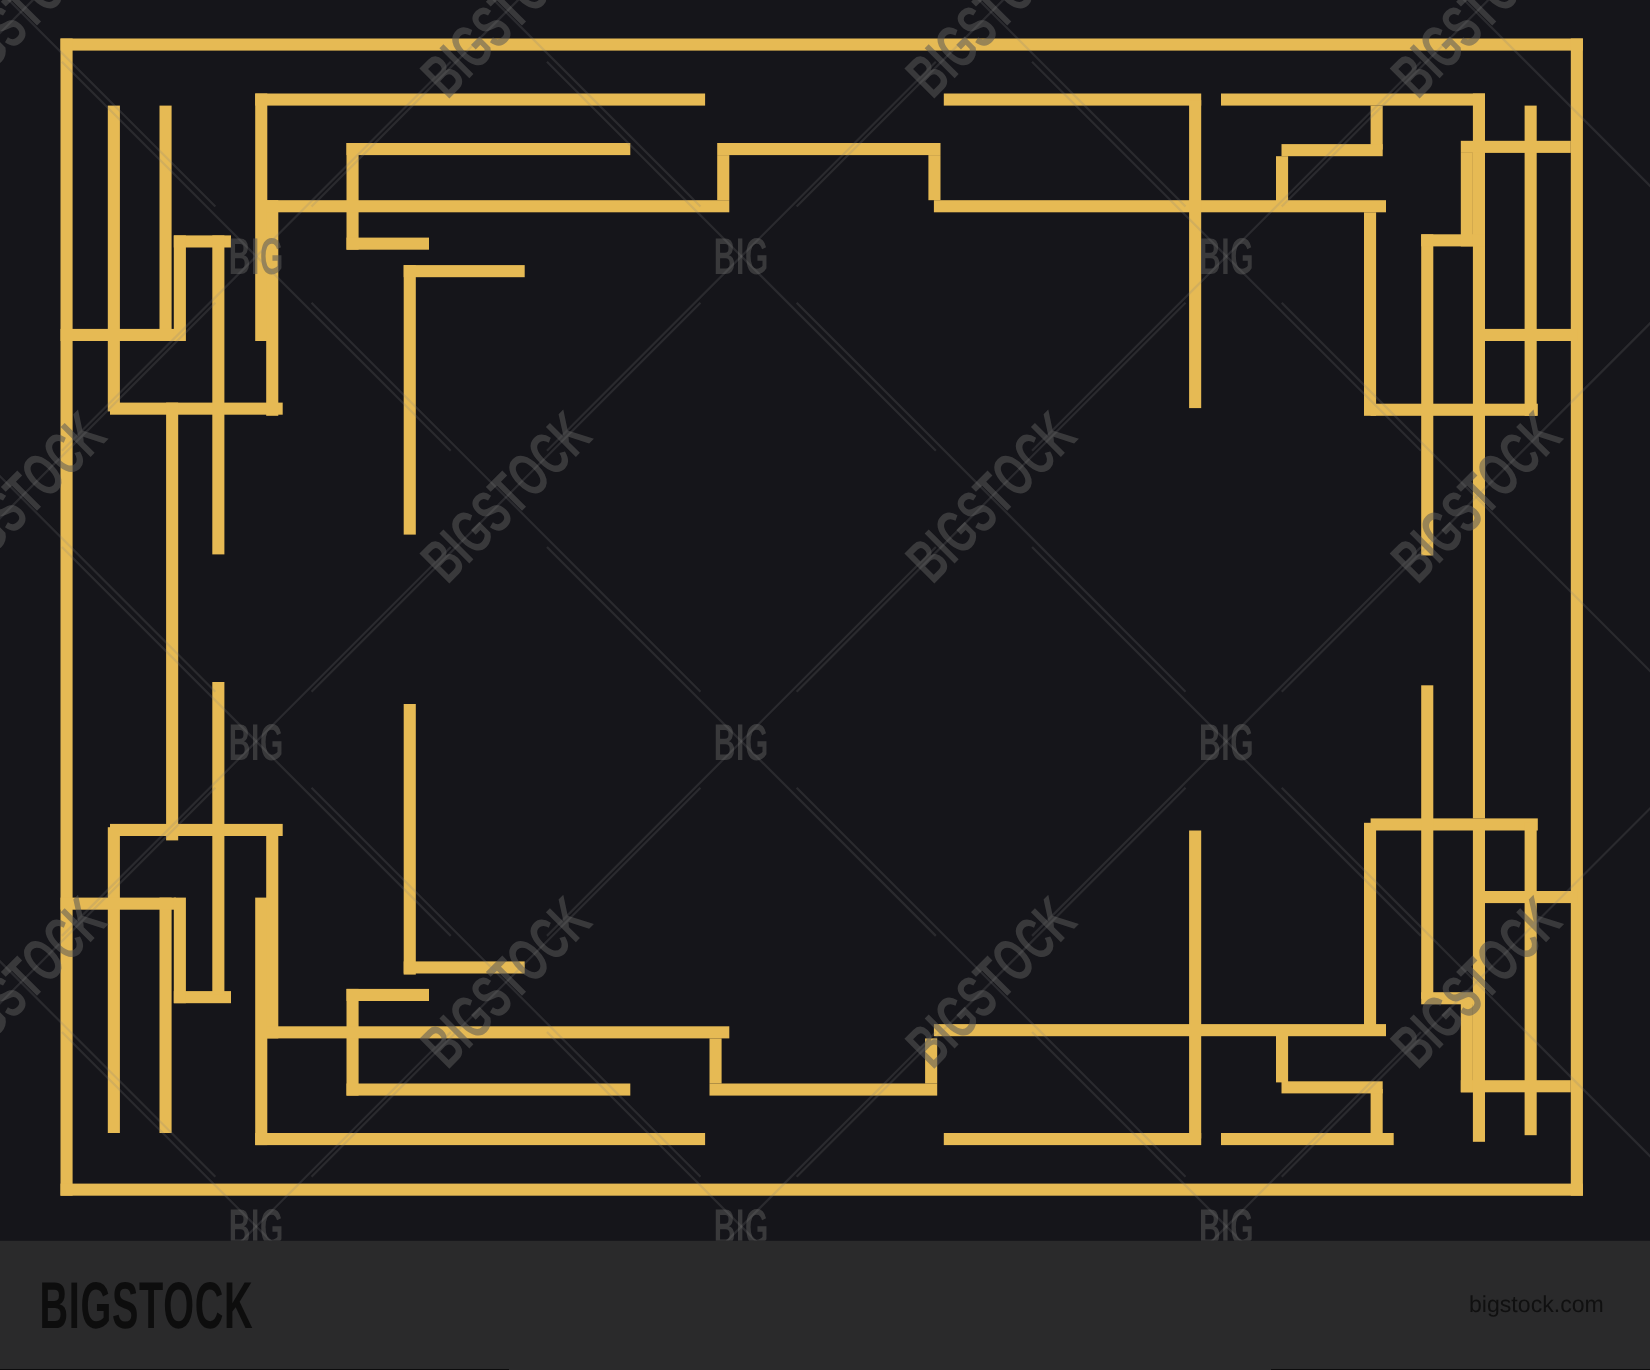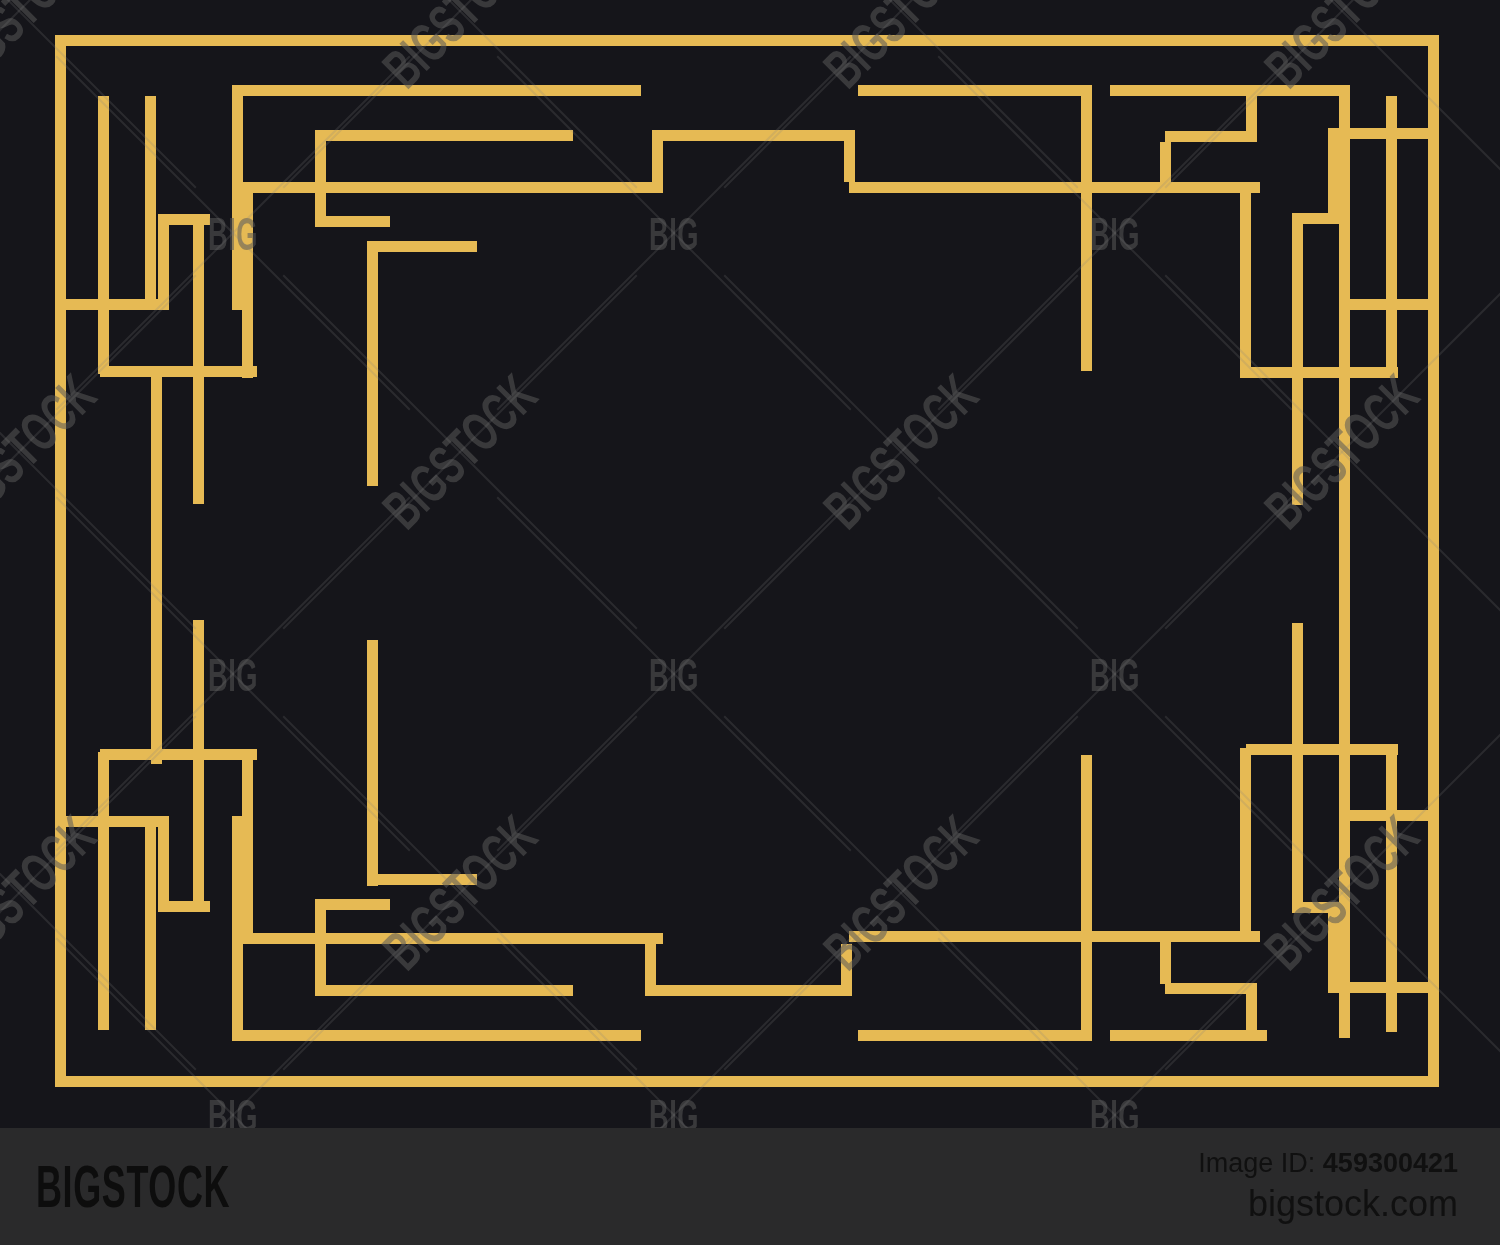--- a/index.html
+++ b/index.html
@@ -26,21 +26,21 @@
     background:#2a2a2b;display:flex;align-items:center;justify-content:space-between;
     box-sizing:border-box;padding:0 42px 0 36px;
   }
   .logo{
     font-size:60px;font-weight:700;letter-spacing:1px;color:#0d0d0d;line-height:1;
     transform:scaleX(.60);transform-origin:left center;white-space:nowrap;
   }
   .meta{display:flex;flex-direction:column;align-items:flex-end;gap:5px;color:#101010;}
   .id-line{font-size:27px;line-height:1.1;}
   .id-line b{font-weight:700;}
-  .site{font-size:36px;line-height:1.1;}
+  .site{font-size:21px;line-height:1.1;}
 </style>
 </head>
 <body>
 
 <div class="stage" style="background: rgb(21, 21, 26);">
   <div class="imgarea">
     <svg class="frame" width="1500" height="1128" viewBox="0 0 1500 1128">
         <rect x="55" y="35" width="1384" height="11" fill="#e6ba54"></rect>
         <rect x="55" y="35" width="11" height="1052" fill="#e6ba54"></rect>
         <rect x="55" y="1076" width="1384" height="11" fill="#e6ba54"></rect>
@@ -179,20 +179,16 @@
         <div class="wm-line" style="left: 651px; top: 892px; background: rgba(130, 130, 130, 0.2); transform: rotate(45deg);"></div>
         <div class="wm-line" style="left: 651px; top: 892px; background: rgba(130, 130, 130, 0.2); transform: rotate(-45deg);"></div>
         <div class="wm-diag" style="left: 1342px; top: 893px; color: rgba(88, 88, 88, 0.55);">BIGSTOCK</div>
         <div class="wm-line" style="left: 1092px; top: 892px; background: rgba(130, 130, 130, 0.2); transform: rotate(45deg);"></div>
         <div class="wm-line" style="left: 1092px; top: 892px; background: rgba(130, 130, 130, 0.2); transform: rotate(-45deg);"></div>
       </div>
   </div>
   <div class="footer" style="background: rgb(42, 42, 43);">
     <div class="logo">BIGSTOCK</div>
     <div class="meta" style="color: rgb(16, 16, 16);">
-      <div class="id-line">
-        <span>Image ID:</span>
-        <b>459300421</b>
-      </div>
       <div class="site">bigstock.com</div>
     </div>
   </div>
 </div>
 
 </body></html>

